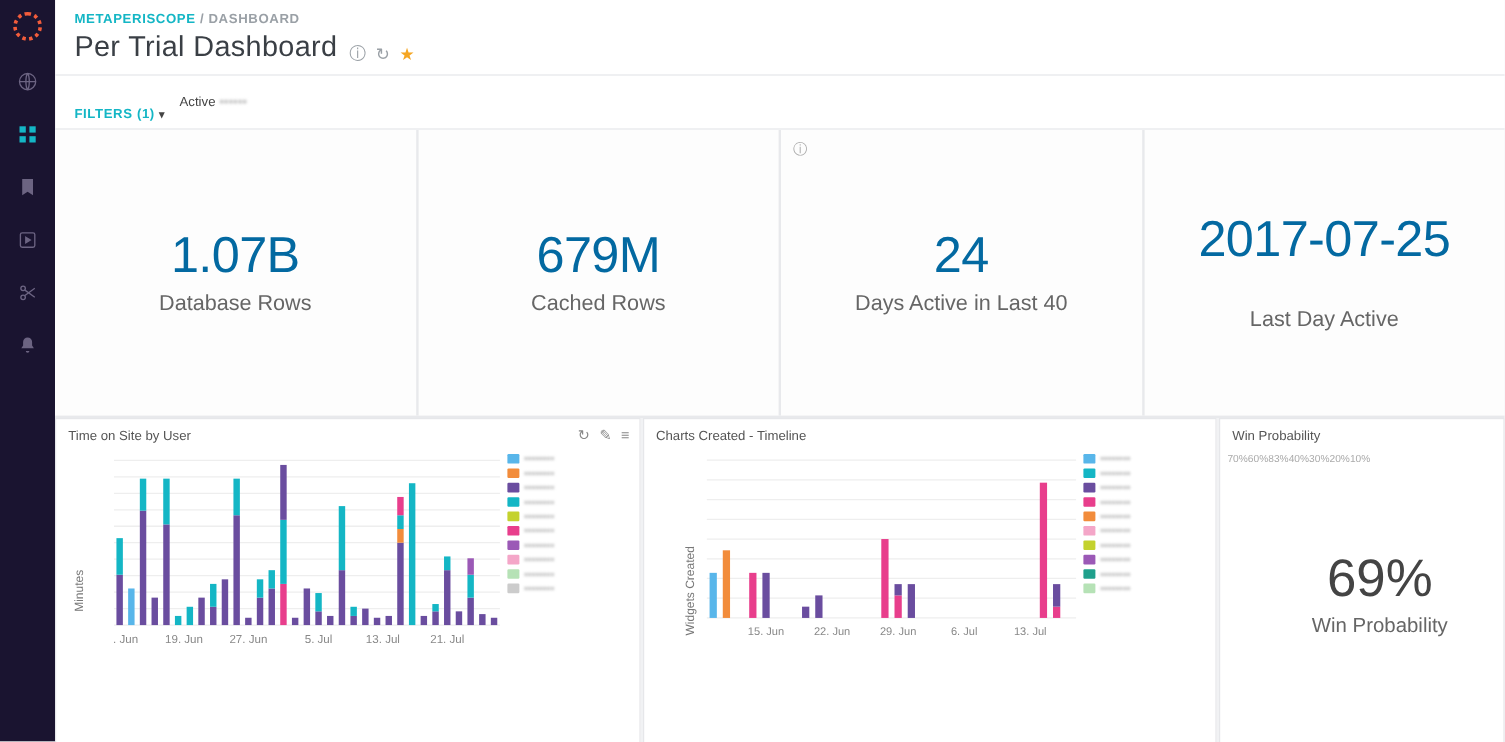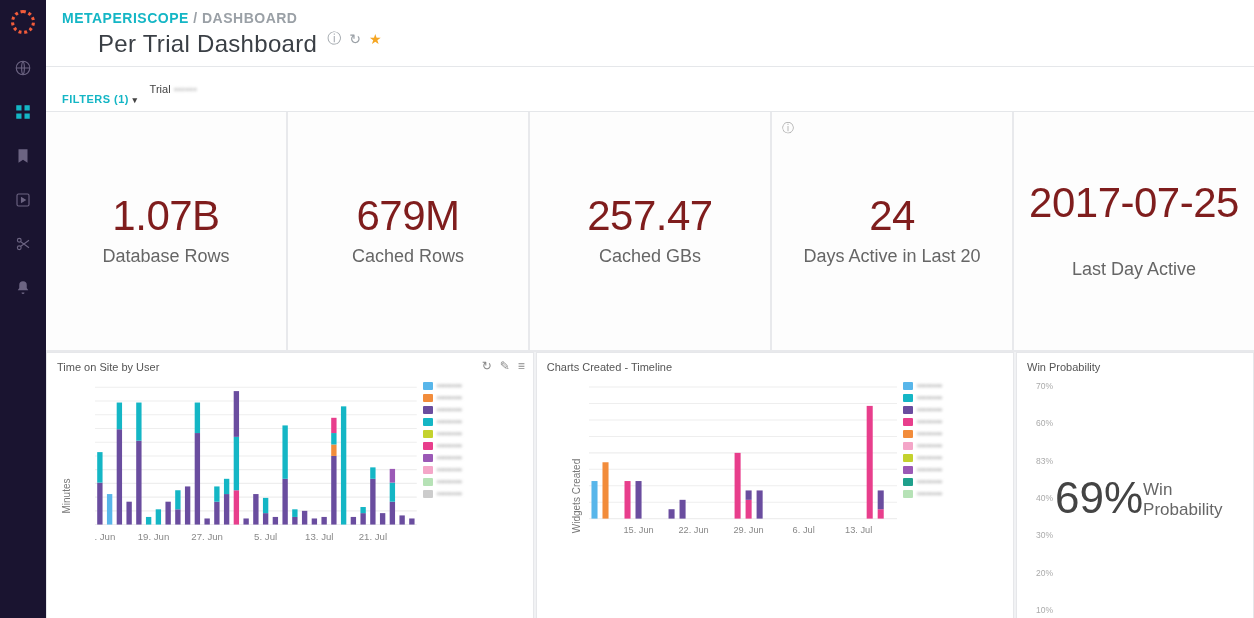--- a/index.html
+++ b/index.html
@@ -5,55 +5,55 @@
   * { box-sizing: border-box; margin: 0; padding: 0; }
   body { font-family: -apple-system, "Helvetica Neue", Arial, sans-serif; background:#f5f6f7; color:#333; width:1254px; height:618px; overflow:hidden; }
   .app { display:flex; height:618px; }
   .sidebar { width:46px; background:#1a1430; display:flex; flex-direction:column; align-items:center; padding-top:10px; gap:24px; }
   .sidebar .logo { width:24px; height:24px; border:3px dotted #f25c3b; border-radius:50%; }
   .sidebar .navicon { width:20px; height:20px; display:flex; align-items:center; justify-content:center; color:#6c6482; cursor:pointer; }
   .sidebar .navicon.active { color:#14b6c5; }
   .sidebar svg { width:18px; height:18px; }
   .main { flex:1; display:flex; flex-direction:column; background:#fff; }
   .header { padding:10px 16px 8px; border-bottom:1px solid #e5e7ea; }
-  .crumbs { font-size:14px; letter-spacing:0.5px; color:#9aa0a6; font-weight:600; }
+  .crumbs { font-size:11px; letter-spacing:0.5px; color:#9aa0a6; font-weight:600; }
   .crumbs a { color:#14b6c5; text-decoration:none; }
-  .title-row { display:flex; align-items:flex-start; gap:10px; margin-top:4px;margin-left:36px; }
+  .title-row { display:flex; align-items:flex-end; gap:10px; margin-top:4px; }
   .title { font-size:24px; font-weight:400; color:#3a3f45; letter-spacing:0.3px; }
   .title-icons { display:flex; gap:8px; align-items:center; color:#9aa0a6; }
   .title-icons span { cursor:pointer; font-size:14px; }
   .star { color:#f5a623; }
   .filterbar { padding:6px 16px; border-bottom:1px solid #e5e7ea; font-size:11px; display:flex; align-items:center; gap:12px; color:#555; }
   .filterbar .flabel { color:#14b6c5; font-weight:600; letter-spacing:0.5px;margin-top:20px; }
   .filterbar .caret { font-size:9px; color:#444; }
   .filterbar .chip { color:#444; }
   .filterbar .chipval { color:#bbb; font-style:italic; filter:blur(1.5px); }
   .content { flex:1; padding:0; overflow:auto; background:#f1f2f4; }
   .kpis { display:flex; background:#fdfdfd; border-bottom:2px solid #e8e9ec; height:240px; }
   .kpi { flex:1; border-right:2px solid #e8e9ec; display:flex; flex-direction:column; align-items:center; justify-content:center; padding:20px 8px; position:relative; }
   .kpi:last-child { border-right:none;gap:26px; }
-  .kpi .big { font-size:42px; font-weight:300; color:#7f1d1d; letter-spacing:-0.5px; text-align:center; line-height:1.05; }
+  .kpi .big { font-size:42px; font-weight:300; color:#0369a1; letter-spacing:-0.5px; text-align:center; line-height:1.05; }
   .kpi .lab { font-size:18px; font-weight:300; color:#666; text-align:center; margin-top:8px; line-height:1.2; }
   .kpi .info-dot { position:absolute; top:8px; left:10px; font-size:12px; color:#aaa; }
   .charts { display:flex; gap:2px; height:288px; }
   .panel { background:#fff; border:1px solid #e6e7ea; position:relative; overflow:hidden; }
   .panel .ptitle { font-size:11px; color:#555; padding:8px 10px 4px; }
   .panel .tools { position:absolute; top:6px; right:8px; display:flex; gap:8px; color:#888; font-size:12px; }
   .panel .tools span { cursor:pointer; }
   .chart-area { position:absolute; left:48px; right:116px; top:30px; bottom:30px; }
   .chart-area.small { left:52px; right:116px; }
   .ylabel { position:absolute; left:2px; top:50%; transform:translate(0,-50%) rotate(-90deg); font-size:10px; color:#777; }
   .xlabel { position:absolute; bottom:2px; left:50%; transform:translateX(-60px); font-size:10px; color:#777; }
   .legend { position:absolute; right:6px; top:28px; width:104px; font-size:9px; color:#888; }
   .legend .leg { display:flex; align-items:center; gap:4px; margin-bottom:2px; }
   .legend .sw { width:10px; height:8px; border-radius:1px; flex-shrink:0; }
   .legend .blur { filter:blur(1.5px); color:#aaa; white-space:nowrap; overflow:hidden; }
   .winpanel { display:flex; flex-direction:column; }
-  .win-axis { position:absolute; left:6px; top:28px; bottom:24px; width:30px; font-size:8.5px; color:#aaa; display:flex; flex-direction:column; justify-content:space-between;text-align:right; }
-  .win-body { position:absolute; left:38px; right:8px; top:28px; bottom:24px; display:flex; flex-direction:row; align-items:center; justify-content:center; }
+  .win-axis { position:absolute; left:6px; top:28px; bottom:24px; width:30px; font-size:8.5px; color:#aaa; display:flex; flex-direction:row; justify-content:space-between; }
+  .win-body { position:absolute; left:38px; right:8px; top:28px; bottom:24px; display:flex; flex-direction:column; align-items:center; justify-content:center; }
   .win-big { font-size:44px; font-weight:300; color:#444; }
   .win-lab { font-size:17px; font-weight:300; color:#666; margin-top:4px; }
   .win-x { position:absolute; bottom:6px; left:50%; font-size:9px; color:#aaa; }
 </style>
 </head>
 <body>
 
 <div class="app">
   <div class="sidebar">
     <div class="logo"></div>
@@ -108,41 +108,37 @@
         <div class="title-icons">
           <span>ⓘ</span>
           <span>↻</span>
           <span class="star">★</span>
         </div>
       </div>
     </div>
 
     <div class="filterbar">
       <span class="flabel"><span>FILTERS (1)</span> <span class="caret">▾</span></span>
-      <span class="chip"><span>Trial</span> <span class="chipval">••••••</span></span>
+      <span class="chip"><span>Active</span> <span class="chipval">••••••</span></span>
     </div>
 
     <div class="content">
       <div class="kpis" id="kpis">
           <div class="kpi">
             <div class="big">1.07B</div>
             <div class="lab">Database Rows</div>
           </div>
           <div class="kpi">
             <div class="big">679M</div>
             <div class="lab">Cached Rows</div>
           </div>
           <div class="kpi">
-            <div class="big">257.47</div>
-            <div class="lab">Cached GBs</div>
-          </div>
-          <div class="kpi">
             <div class="info-dot">ⓘ</div>
             <div class="big">24</div>
-            <div class="lab">Days Active in Last 20</div>
+            <div class="lab">Days Active in Last 40</div>
           </div>
           <div class="kpi">
             <div class="big">2017-07-25</div>
             <div class="lab">Last Day Active</div>
           </div>
         </div>
 
       <div class="charts">
 
         <div class="panel" style="flex:1.02">

